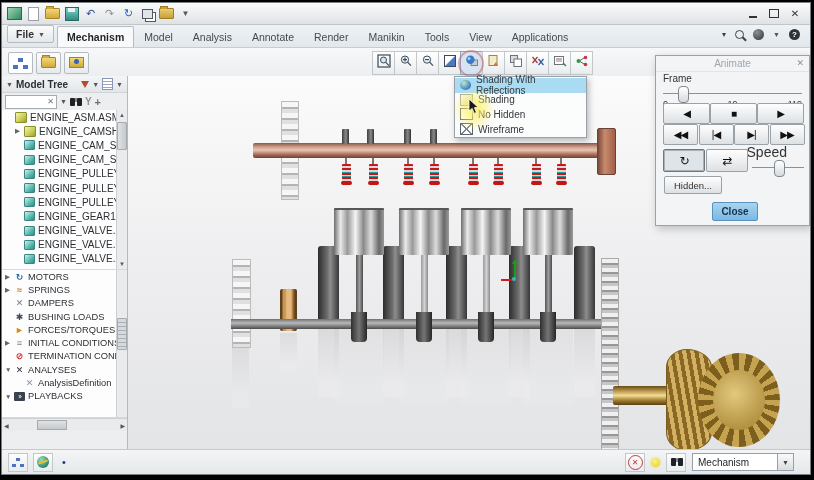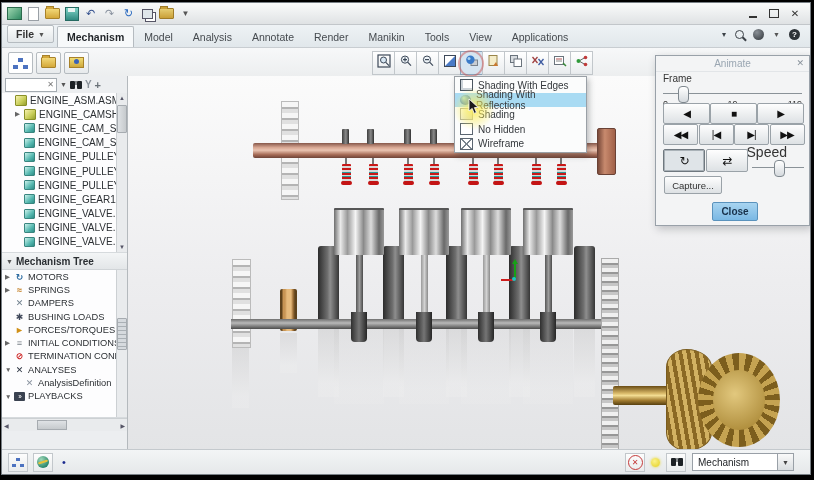--- a/index.html
+++ b/index.html
@@ -332,20 +332,29 @@
               <circle cx="10.5" cy="3.5" r="1.8" fill="#c03a3a"></circle>
               <circle cx="10.5" cy="10.5" r="1.8" fill="#c03a3a"></circle>
             </svg></span>
         </div>
       </div>
     <div class="clickring"></div>
   </div>
 
   <div class="main">
     <div class="sidebar">
+      <div class="panelheader">
+        <span class="ph-arrow">▼</span>
+        <span>Model Tree</span>
+        <span class="ph-spacer"></span>
+        <span class="funnelico"></span>
+        <span class="caret">▼</span>
+        <span class="listico"></span>
+        <span class="caret">▼</span>
+      </div>
       <div class="searchrow">
         <div class="searchbox">
             <span class="xglyph">✕</span>
           </div>
         <span class="caret">▼</span>
         <span class="binoc"></span>
         <span class="yico">Y</span>
         <span class="plusico">+</span>
       </div>
       <div class="tree" id="mtree">
@@ -425,24 +434,20 @@
               <span class="part-ico"></span>
             </span>
             <span class="tlabel">ENGINE_VALVE.PR</span>
           </div>
           <div class="vscroll">
             <div class="varrow">▲</div>
             <div class="vthumb"></div>
             <div class="varrow" style="margin-top:auto">▼</div>
           </div>
         </div>
-      <div class="panelheader">
-        <span class="ph-arrow">▼</span>
-        <span>Mechanism Tree</span>
-      </div>
       <div class="tree" id="mechtree">
           <div class="trow" style="padding-left: 3px;">
             <span class="texp">▶</span>
             <span class="ticon">
               <span class="glyph-ico" style="color: rgb(42, 106, 160);">↻</span>
             </span>
             <span class="tlabel">MOTORS</span>
           </div>
           <div class="trow" style="padding-left: 3px;">
             <span class="texp">▶</span>
@@ -610,24 +615,20 @@
           <div class="binoc" style="margin-right:5px"></div>
         </div>
       <div class="combo">
         <span class="combo-label">Mechanism</span>
         <span class="combo-btn">▼</span>
       </div>
     </div>
   </div>
 
   <div class="menu" id="stylemenu">
-      <div class="mitem">
-        <span class="mi mi-box-edges"></span>
-        <span>Shading With Edges</span>
-      </div>
       <div class="mitem hl">
         <span class="mi mi-sphere"></span>
         <span>Shading With Reflections</span>
       </div>
       <div class="mitem">
         <span class="mi mi-box-shade"></span>
         <span>Shading</span>
       </div>
       <div class="mitem">
         <span class="mi mi-box-nohidden"></span>
@@ -663,17 +664,17 @@
         <div class="apbtn" style="left: 78px; top: 68px; width: 33px;">▶|</div>
         <div class="apbtn" style="left: 113.5px; top: 68px; width: 33px;">▶▶</div>
       </div>
     <div class="ap-speed">Speed</div>
     <div id="apmodes">
         <div class="apbtn tog sel" style="left: 7px; top: 93px; width: 40px;">↻</div>
         <div class="apbtn tog" style="left: 50px; top: 93px; width: 40px;">⇄</div>
       </div>
     <div class="ap-strack"></div>
     <div class="ap-thumb" style="left:118px;top:104px"></div>
-    <div class="ap-capture">Capture...</div>
+    <div class="ap-capture">Hidden...</div>
     <div class="ap-closebtn">Close</div>
   </div>
 
 </div>
 
 </body></html>

